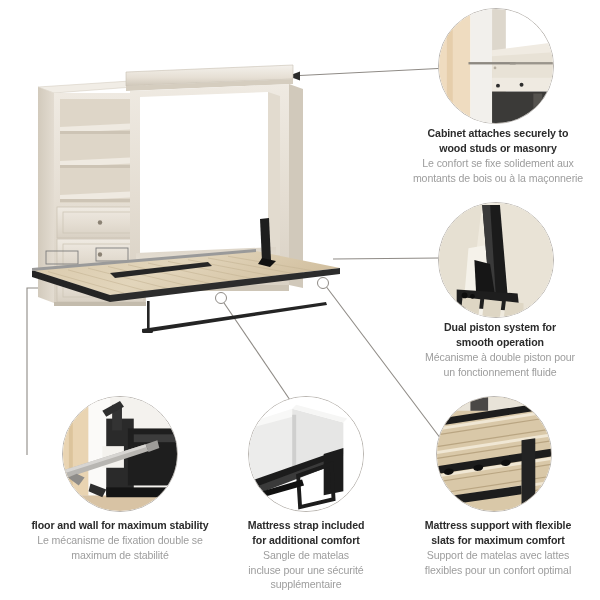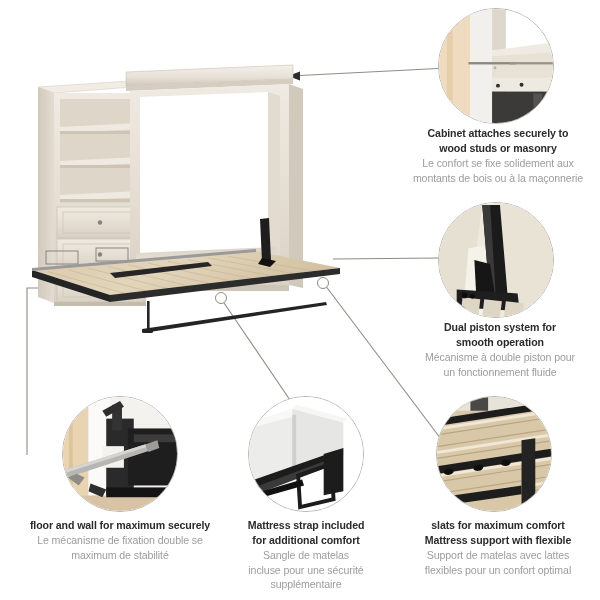--- a/index.html
+++ b/index.html
@@ -297,21 +297,21 @@
         <polygon points="2,74 84,48 85,51 3,77" fill="#d7d5d2"></polygon>
         <polygon points="84,48 96,44 98,52 87,56" fill="#9e9c99"></polygon>
         <polygon points="5,82 16,90 22,82 14,78" fill="#8e8c89"></polygon>
       </g>
       <polygon points="40,14 58,4 62,10 44,20" fill="#2e2e2e"></polygon>
       <polygon points="28,88 44,94 40,102 26,96" fill="#2e2e2e"></polygon>
     </svg>
   </div>
 
   <div class="caption" style="left:4px; top:518px; width:232px;">
-    <p class="cap-en">floor and wall for maximum securely</p>
+    <p class="cap-en">floor and wall for maximum stability</p>
     <p class="cap-fr">Le mécanisme de fixation double se</p>
     <p class="cap-fr">maximum de stabilité</p>
   </div>
 
   <div class="callout-circle" style="left:248px; top:396px; width:116px; height:116px;">
     <svg class="callout-inner" viewBox="0 0 116 116">
       <rect x="0" y="0" width="116" height="116" fill="#ffffff"></rect>
       <polygon points="0,32 44,18 44,72 0,86" fill="#ececeb"></polygon>
       <polygon points="0,26 44,12 52,18 0,32" fill="#f8f8f7"></polygon>
       <polygon points="44,12 96,26 96,60 44,72" fill="#e6e6e5"></polygon>
@@ -363,19 +363,19 @@
       </g>
       <g fill="#0f0f0f">
         <ellipse cx="12" cy="76" rx="5" ry="3.2" transform="rotate(-9 12 76)"></ellipse>
         <ellipse cx="42" cy="72" rx="5" ry="3.2" transform="rotate(-9 42 72)"></ellipse>
         <ellipse cx="70" cy="67" rx="5" ry="3.2" transform="rotate(-9 70 67)"></ellipse>
       </g>
     </svg>
   </div>
 
   <div class="caption" style="left:396px; top:518px; width:204px;">
+    <p class="cap-en">Mattress support with flexible</p>
     <p class="cap-en">slats for maximum comfort</p>
-    <p class="cap-en">Mattress support with flexible</p>
     <p class="cap-fr">Support de matelas avec lattes</p>
     <p class="cap-fr">flexibles pour un confort optimal</p>
   </div>
 
 </div>
 
 </body></html>

